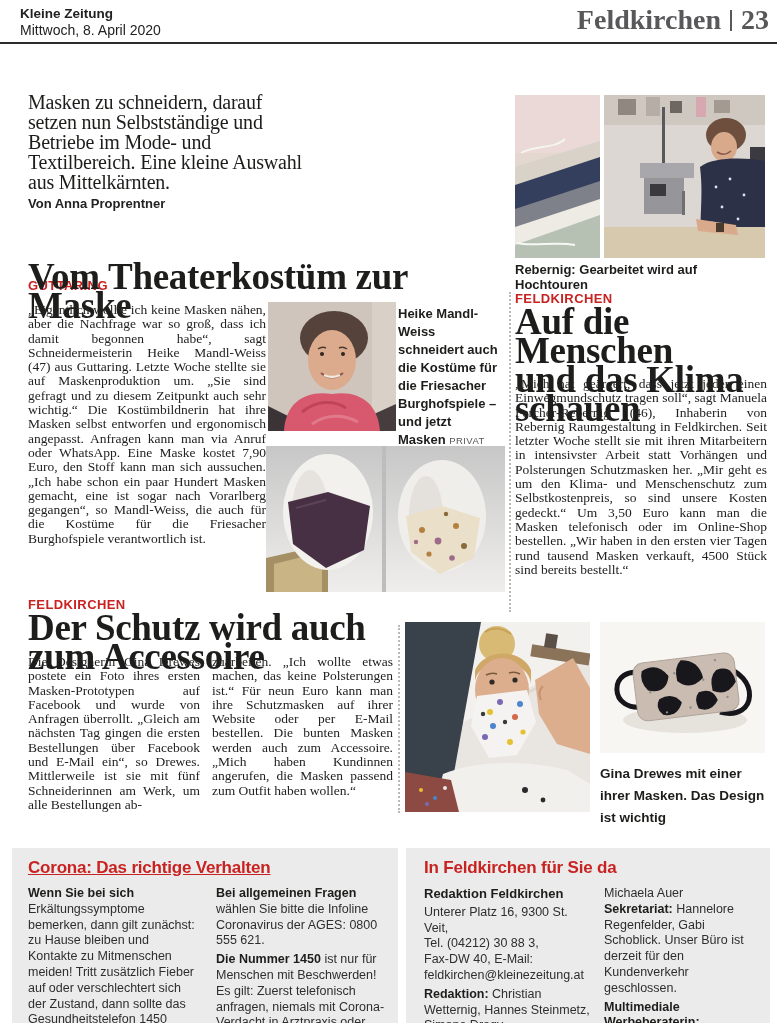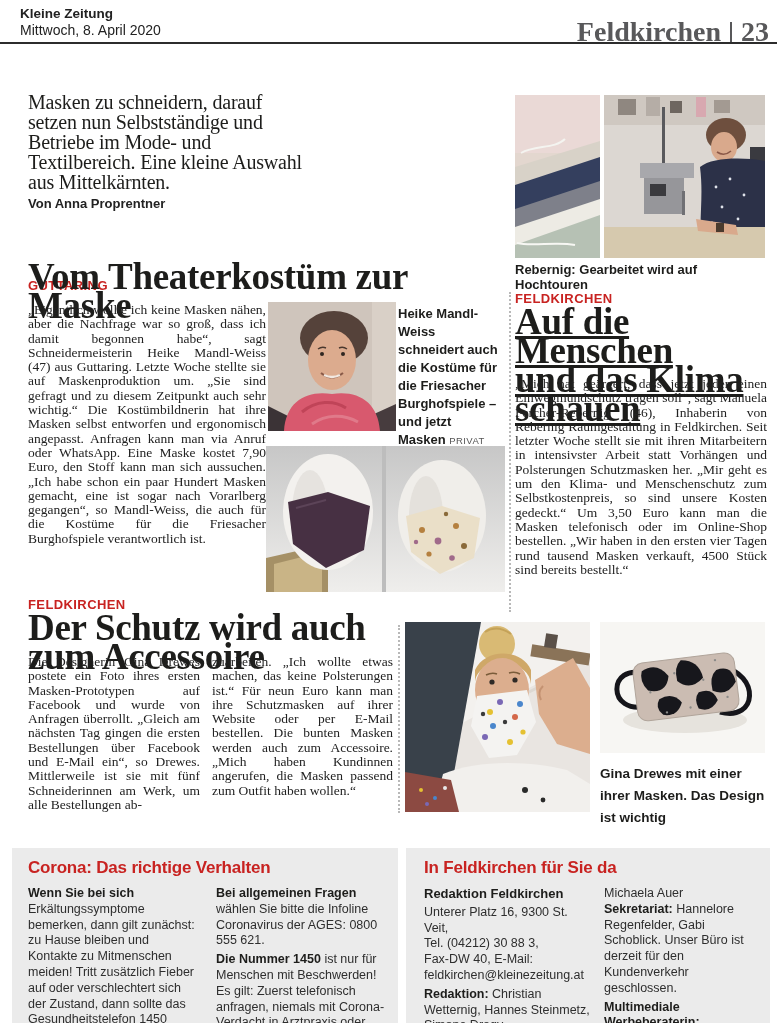--- a/index.html
+++ b/index.html
@@ -4,21 +4,21 @@
 <style>
   html,body{margin:0;padding:0;background:#fff;}
   .page{position:relative;width:777px;height:1023px;background:#fff;overflow:hidden;
         font-family:"Liberation Sans",sans-serif;color:#1d1d1b;}
   .serif{font-family:"Liberation Serif","DejaVu Serif",serif;}
   .abs{position:absolute;}
 
   
   #hdr-paper{left:20px;top:6px;font-size:13.5px;font-weight:bold;color:#222;}
   #hdr-date{left:20px;top:22px;font-size:14px;color:#222;}
-  #hdr-section{right:8px;top:4px;font-size:28px;font-weight:bold;color:#58585a;margin-top:12px;}
+  #hdr-section{right:8px;top:4px;font-size:28px;font-weight:bold;color:#58585a;}
   #hdr-section .divbar{display:inline-block;width:2px;height:21px;background:#58585a;margin:0 9px;vertical-align:-2px;}
   #hdr-rule{left:0;top:42px;width:777px;height:2px;background:#2c2c2c;}
 
   
   #lead{left:28px;top:92px;width:276px;font-size:20px;line-height:20px;letter-spacing:-0.2px;color:#1d1d1b;}
   #byline{left:28px;top:196px;font-size:13px;font-weight:bold;color:#222;}
 
   .kicker{font-size:13px;font-weight:bold;color:#c82321;letter-spacing:0.4px;}
   .headline{font-weight:bold;color:#1d1d1b;font-size:37px;line-height:29px;letter-spacing:-0.3px;}
   .bodytext{font-size:13.5px;line-height:14.3px;color:#222;text-align:justify;
@@ -37,38 +37,38 @@
   
   .vdots{width:0;border-left:2px dotted #b8b8b8;}
   #vdots-main{left:509px;top:292px;height:320px;}
   #vdots-bottom{left:398px;top:625px;height:188px;}
 
   
   #photo-fabric{left:515px;top:95px;width:85px;height:163px;}
   #photo-sewing{left:604px;top:95px;width:161px;height:163px;}
   #caption2{left:515px;top:263px;width:250px;}
   #kicker2{left:515px;top:291px;}
-  #headline2{left:515px;top:307px;width:260px;text-decoration:underline;}
+  #headline2{left:515px;top:307px;width:260px;}
   #body2{left:515px;top:377px;width:252px;height:210px;overflow:hidden;}
 
   
   #kicker3{left:28px;top:597px;}
   #headline3{left:28px;top:613px;width:390px;}
   #body3a{left:28px;top:655px;width:172px;height:178px;overflow:hidden;}
   #body3b{left:212px;top:655px;width:181px;height:178px;overflow:hidden;}
   #photo-selfie{left:405px;top:622px;width:185px;height:190px;}
   #photo-product{left:600px;top:622px;width:165px;height:131px;}
   #caption3{left:600px;top:763px;width:165px;font-size:13.5px;line-height:22px;}
 
   
   .graybox{background:#ebebeb;top:848px;height:175px;}
   #box-corona{left:12px;width:386px;}
   #box-contact{left:406px;width:364px;}
   .boxtitle{font-size:17px;font-weight:bold;color:#c82321;letter-spacing:-0.2px;}
-  #corona-title{left:28px;top:858px;}
+  #corona-title{left:28px;top:858px;text-decoration:underline;}
   #contact-title{left:424px;top:858px;}
   .boxtext{font-size:12.5px;line-height:15.8px;color:#2e2e2e;}
   #corona-col1{left:28px;top:886px;width:172px;}
   #corona-col2{left:216px;top:886px;width:174px;}
   #contact-col1{left:424px;top:886px;width:170px;}
   #contact-col2{left:604px;top:886px;width:160px;}
   .boxtext b{color:#1d1d1b;}
   .bp{margin:0 0 3px 0;}
   #contact-dept{font-size:13px;font-weight:bold;margin-bottom:3px;color:#1d1d1b;}
 

